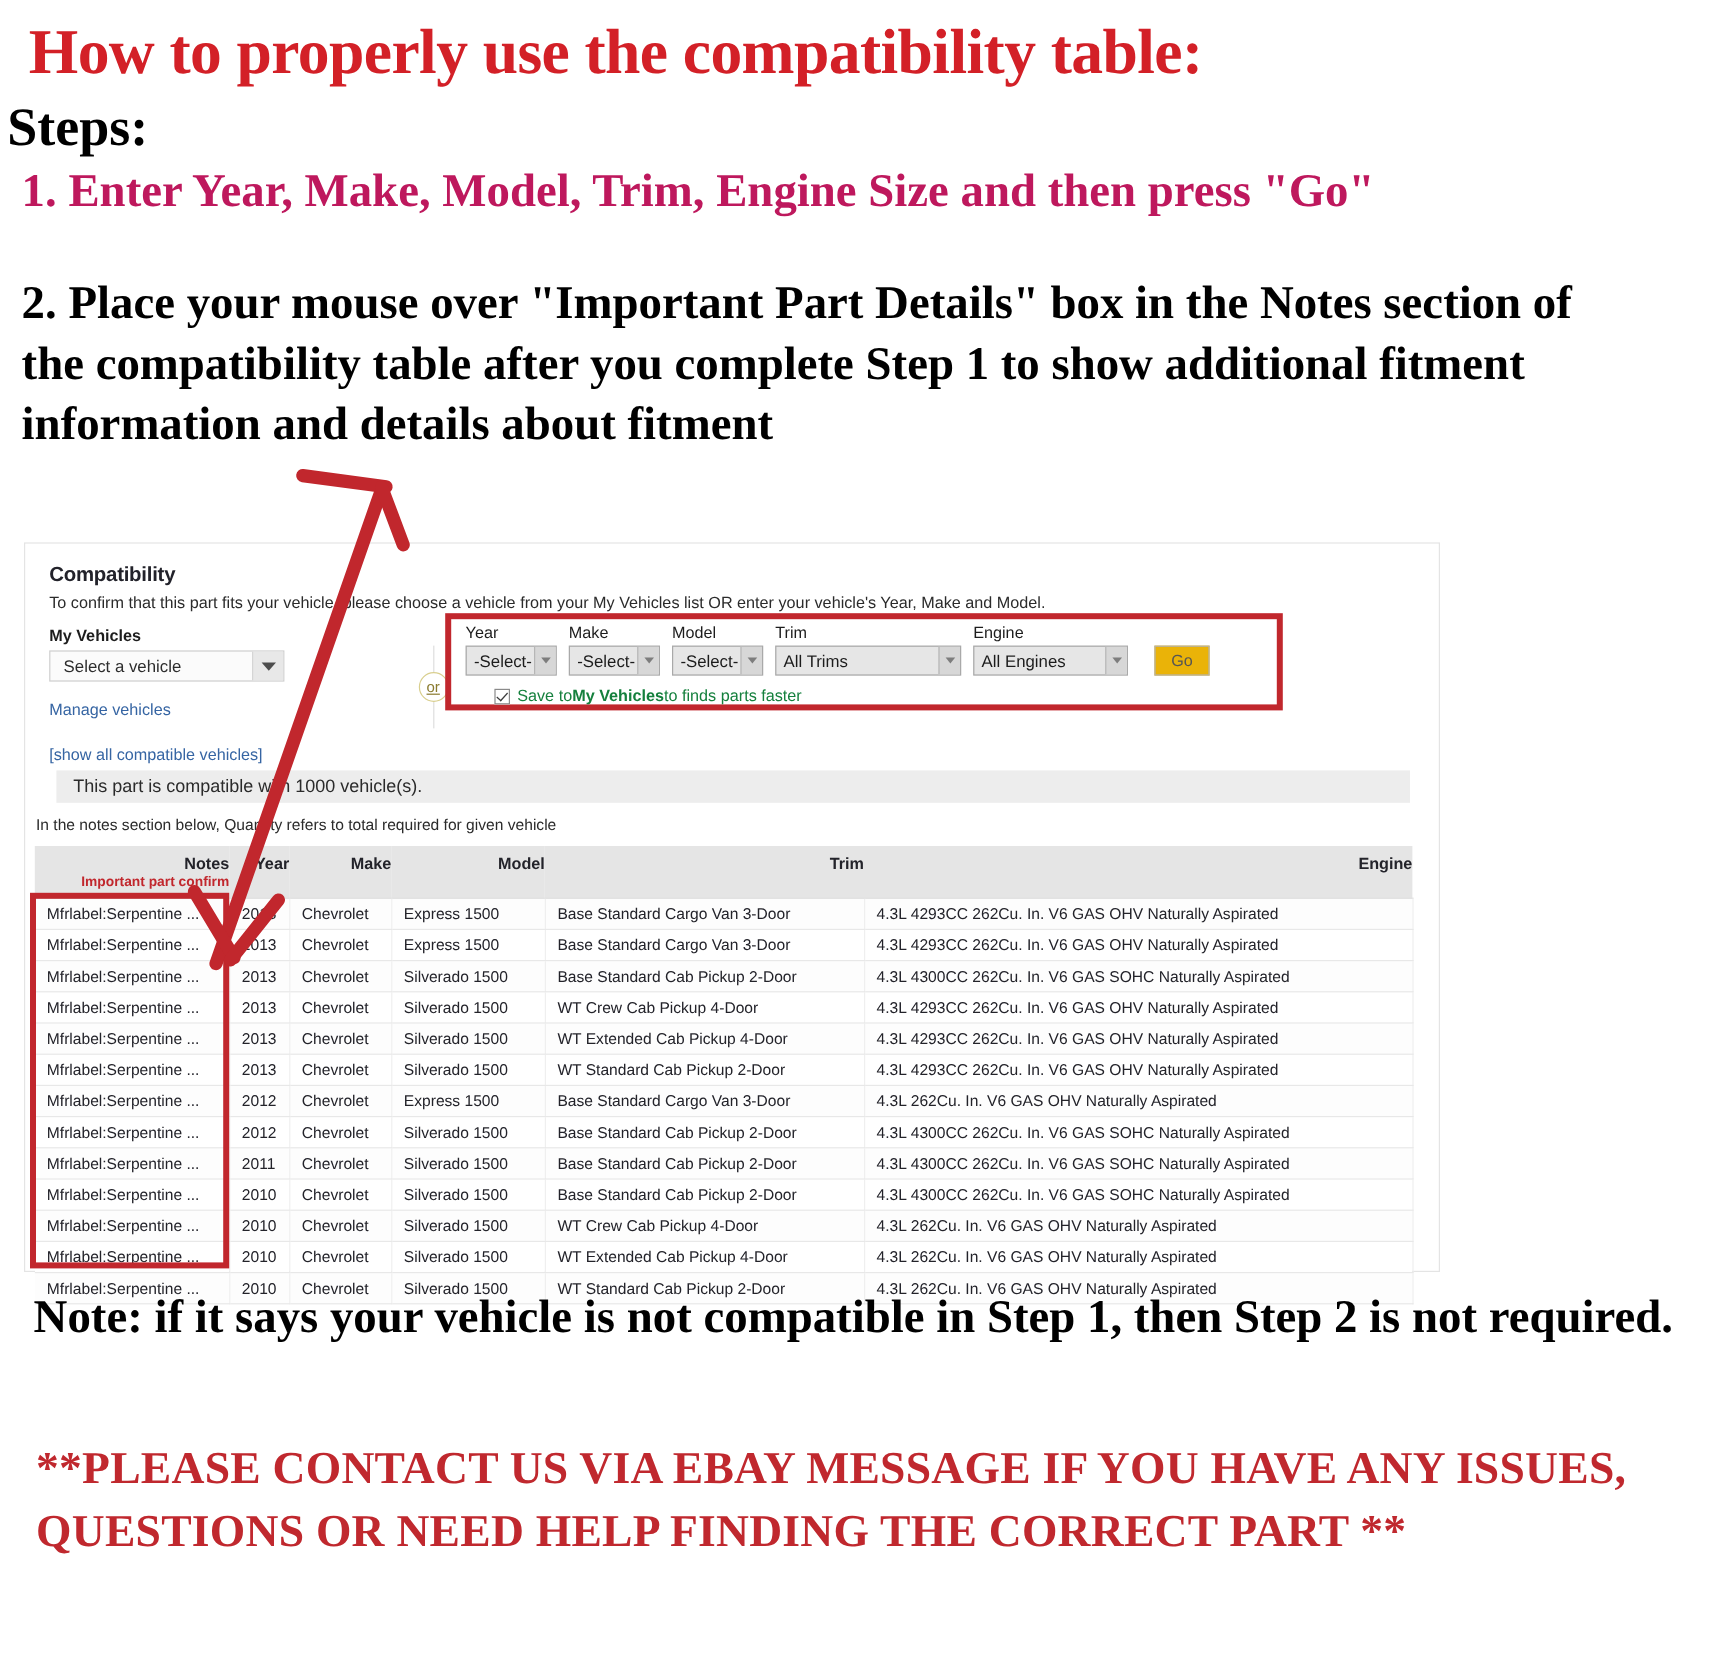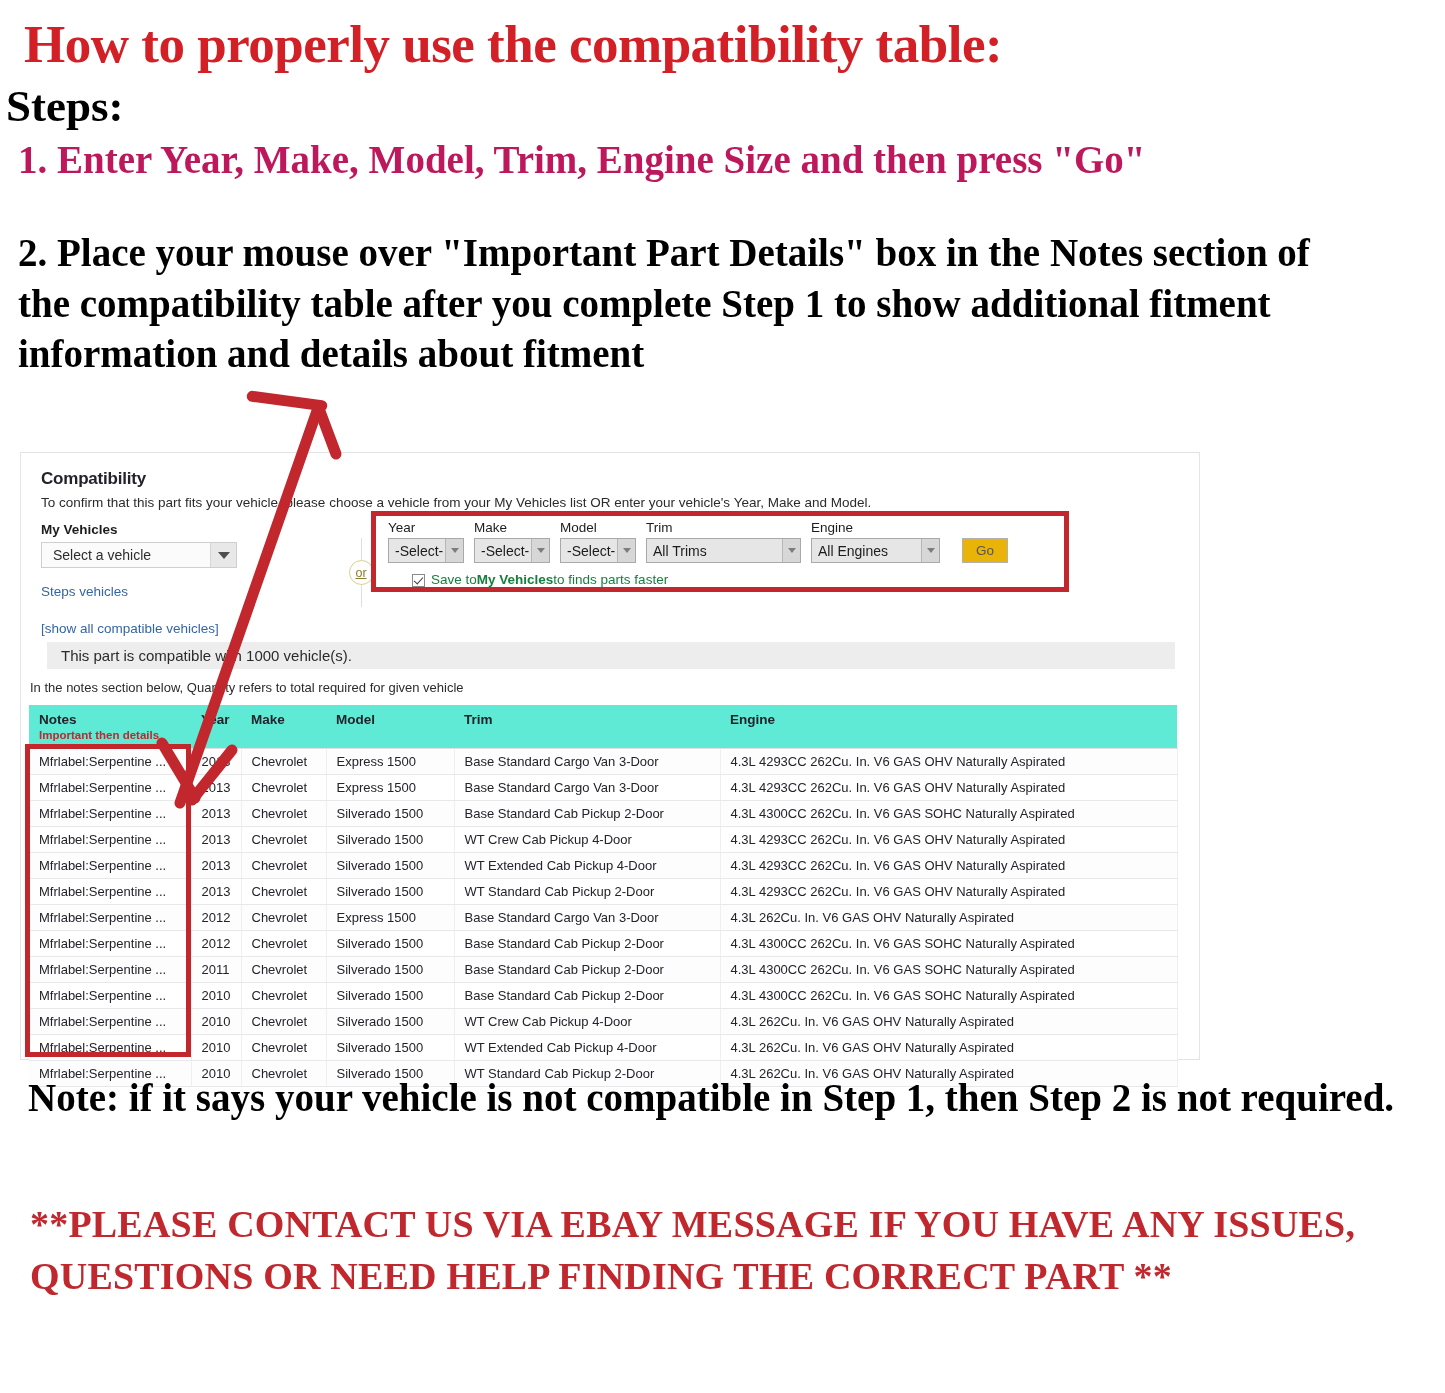--- a/index.html
+++ b/index.html
@@ -189,22 +189,22 @@
 
   
   .fit-table {
     position: absolute; left: 29px; top: 705px;
     width: 1148px;
     border-collapse: collapse;
     font-size: 13px; color: #23232a;
     table-layout: fixed;
   }
   .fit-table thead th {
-    background: #5eead4;
-    text-align: left;
+    background: #e5e5e5;
+    text-align: right;
     font-weight: bold;
     font-size: 13.5px;
     padding: 7px 0 7px 10px;
     vertical-align: top;
     border-bottom: 1px solid #e0e0e0;
     height: 36px;
   }
   .th-sub {
     display: block; color: #c1272d; font-size: 11.5px; font-weight: bold;
     margin-top: 2px;
@@ -270,21 +270,21 @@
   <div class="compat-cols">
 
     <div class="mv-col">
       <div class="mv-label">My Vehicles</div>
       <div class="mv-select">
         <span>Select a vehicle</span>
         <span class="mv-caret">
             <i></i>
           </span>
       </div>
-      <a class="link" href="#">Steps vehicles</a>
+      <a class="link" href="#">Manage vehicles</a>
       <a class="link link2" href="#">[show all compatible vehicles]</a>
     </div>
 
     <div class="or-col">
       <div class="or-line"></div>
       <div class="or-badge">or</div>
       <div class="or-line"></div>
     </div>
 
   </div>
@@ -357,21 +357,21 @@
 </div>
 
 <div class="compat-banner">This part is compatible with 1000 vehicle(s).</div>
 <div class="notes-hint">In the notes section below, Quantity refers to total required for given vehicle</div>
 
 <table class="fit-table">
   <thead>
     <tr>
       <th class="col-notes">
         <span>Notes</span>
-        <span class="th-sub">Important then details</span>
+        <span class="th-sub">Important part confirm</span>
       </th>
       <th class="col-year">Year</th>
       <th class="col-make">Make</th>
       <th class="col-model">Model</th>
       <th class="col-trim">Trim</th>
       <th class="col-engine">Engine</th>
     </tr>
   </thead>
   <tbody id="fit-body">
       <tr>

